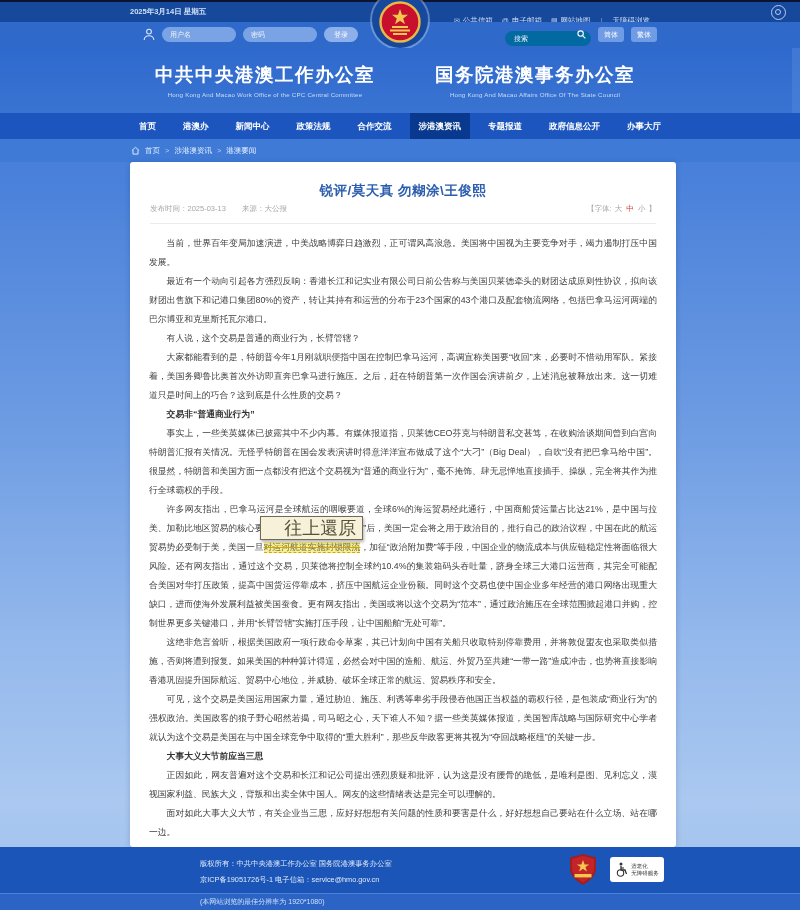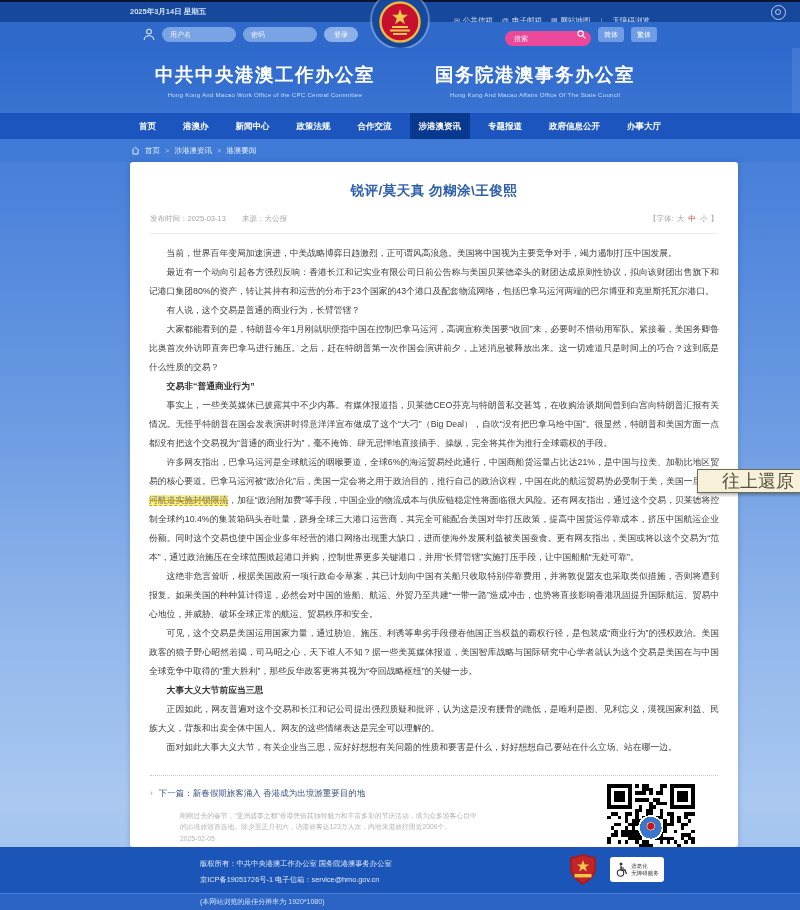--- a/index.html
+++ b/index.html
@@ -17,21 +17,21 @@
   .gear{position:absolute;right:14px;top:3px;width:13px;height:13px;border:1.5px solid #b9cdf0;border-radius:50%;}
   .gear:after{content:"";position:absolute;left:3px;top:3px;width:4px;height:4px;border:1.5px solid #b9cdf0;border-radius:50%;}
   
   #userbar{position:absolute;top:22px;left:0;width:800px;height:26px;background:#2f6acb;}
   .login{position:absolute;left:143px;top:5px;display:flex;align-items:center;gap:7px;}
   .pill{height:15px;border:none;outline:none;border-radius:8px;background:#7aa3e6;color:#fff;font-size:7px;padding:0 8px;width:58px;font-family:inherit;}
   .pill::placeholder{color:#eaf2fd;}
   .btn-login{height:15px;border:none;border-radius:8px;background:#8db0ea;color:#fff;font-size:7px;padding:0 10px;cursor:pointer;font-family:inherit;}
   .searchzone{position:absolute;left:505px;top:5px;display:flex;align-items:center;gap:7px;}
   .searchbox{position:relative;width:86px;height:15px;}
-  .searchbox input{width:86px;height:15px;border:none;outline:none;border-radius:8px;background:#ec4899;color:#fff;font-size:7px;padding:0 18px 0 9px;box-sizing:border-box;font-family:inherit;}
+  .searchbox input{width:86px;height:15px;border:none;outline:none;border-radius:8px;background:#0369a1;color:#fff;font-size:7px;padding:0 18px 0 9px;box-sizing:border-box;font-family:inherit;}
   .searchbox input::placeholder{color:#eaf2fd;}
   .mag{position:absolute;right:5px;top:3px;}
   .lang{height:15px;line-height:15px;border-radius:3px;background:#6f9ce4;color:#fff;font-size:7px;padding:0 6px;cursor:pointer;}
   
   #notch{position:absolute;left:372px;top:-8px;width:56px;height:56px;border-radius:50%;background:#16489c;box-shadow:0 0 0 2px rgba(173,202,242,.45);}
   #emblem{position:absolute;left:379px;top:1px;}
   
   #header{position:absolute;top:48px;left:0;width:792px;height:65px;background:linear-gradient(180deg,#2e69cd,#3a74d2);}
   #header .inner{margin-left:130px;width:540px;height:100%;display:flex;}
   #header .col{flex:1;text-align:center;padding-top:14px;}
@@ -41,23 +41,23 @@
   #nav{position:absolute;top:113px;left:0;width:800px;height:26px;background:#1b55bd;}
   #nav .inner{margin-left:130px;width:540px;height:26px;display:flex;justify-content:space-between;}
   .nav-item{color:#fff;font-size:8.5px;font-weight:bold;line-height:26px;padding:0 9px;cursor:pointer;white-space:nowrap;}
   .nav-item.active{background:#09398e;}
   
   #crumbbar{position:absolute;top:139px;left:0;width:800px;height:23px;background:#3f7ad7;}
   #crumbbar .inner{margin-left:131px;display:flex;align-items:center;height:23px;gap:5px;color:#eaf2fd;font-size:7.5px;}
   #crumbbar .sep{color:#bcd2f3;}
   #crumbbar .crumb{cursor:pointer;}
   
-  #card{position:absolute;left:130px;top:162px;width:608px;height:685px;background:#ffffff;border-radius:3px;box-shadow:0 1px 6px rgba(10,30,80,.18);}
+  #card{position:absolute;left:130px;top:162px;width:546px;height:685px;background:#ffffff;border-radius:3px;box-shadow:0 1px 6px rgba(10,30,80,.18);}
   .a-title{margin-top:20px;text-align:center;font-size:13.5px;font-weight:bold;color:#2d5fae;letter-spacing:.5px;}
-  .a-meta{margin:14px 20px 0;display:flex;justify-content:space-between;font-size:7.5px;color:#a6a6a6;}
+  .a-meta{margin:4px 20px 0;display:flex;justify-content:space-between;font-size:7.5px;color:#a6a6a6;}
   .a-meta .left span{margin-right:14px;}
   .fontctl .sz{cursor:pointer;margin:0 1px;}
   .fontctl .sz.mid{color:#d0342c;}
   .a-rule{margin:9px 20px 0;border-top:1px solid #ececec;}
   .a-body{margin:10px 19px 0;font-size:8.8px;line-height:19px;color:#404040;text-align:justify;}
   .a-body p{margin:0;text-indent:2em;}
   .a-body .subhead{font-weight:bold;color:#333;}
   .hl{position:relative;background:#fcf08a;border-bottom:1px dashed #cfa90c;text-decoration:line-through;text-decoration-color:#c9a90a;color:#6a6a6a;}
   .tooltip{position:absolute;left:-4px;bottom:12px;background:#f8f1da;border:1px solid #6f6a55;box-shadow:1px 2px 3px rgba(0,0,0,.3);
            padding:1px 6px 2px;font-family:"DejaVu Serif","Liberation Serif",serif;font-size:18px;color:#55523c;white-space:nowrap;z-index:6;text-decoration:none;margin-top:8px;}

